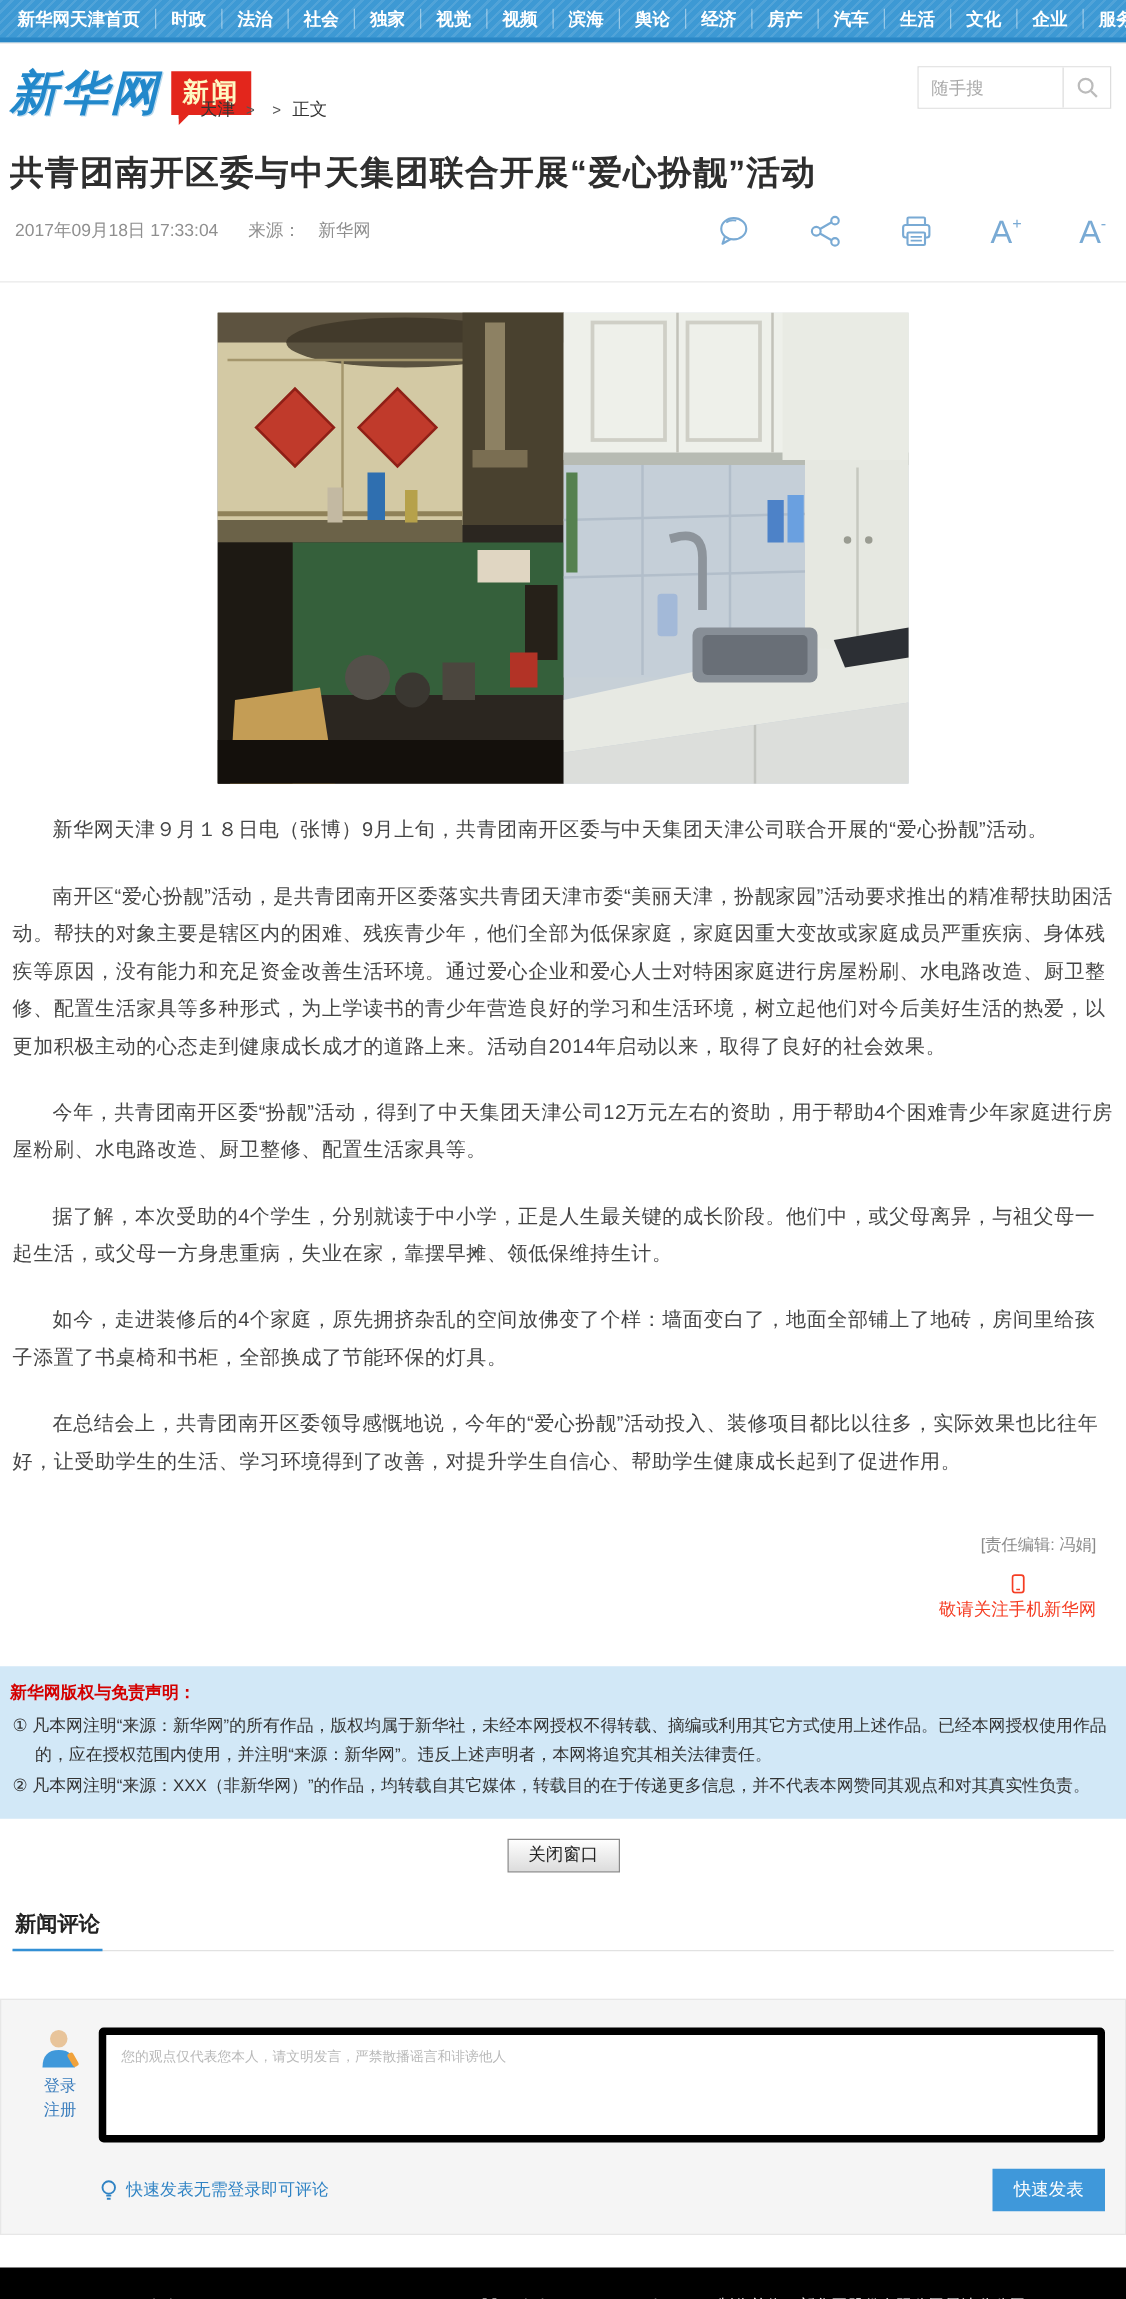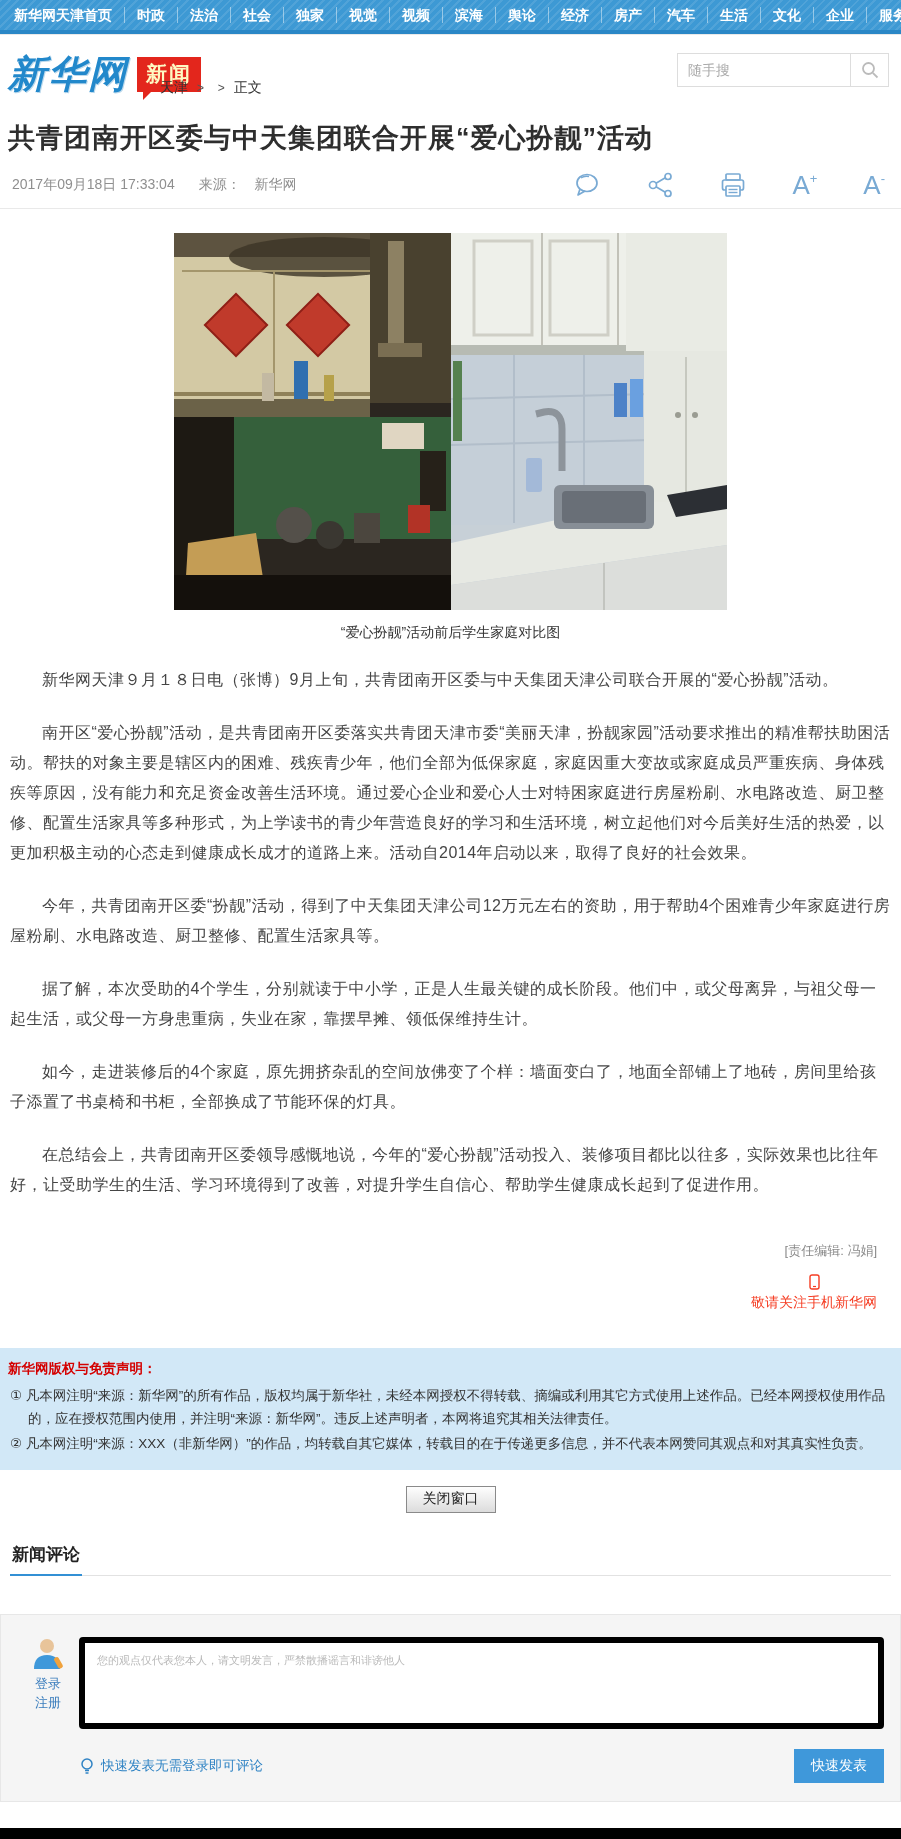--- a/index.html
+++ b/index.html
@@ -46,38 +46,38 @@
   }
   .logo-badge::after {
     content: ""; position: absolute; left: 6px; bottom: -8px;
     border: 5px solid transparent; border-top-color: #e3261c; border-left-color: #e3261c;
   }
   .breadcrumb { position: absolute; left: 160px; top: 44px; font-size: 14px; color: #333; }
   .breadcrumb a { color: #333; text-decoration: none; }
   .breadcrumb .sep { color: #555; margin: 0 5px; font-size: 12px; }
   .searchbox {
     position: absolute; right: 12px; top: 18px;
-    display: flex; border: 1px solid #ddd; background: #fff; height: 34px; width: 212px;
+    display: flex; border: 1px solid #ddd; background: #fff; height: 34px; width: 155px;
   }
   .searchbox input {
     border: none; outline: none; flex: 1; padding: 0 10px; font-size: 14px; color: #333;
     font-family: inherit; min-width: 0;
   }
   .searchbox input::placeholder { color: #aaa; }
   .search-btn {
     width: 38px; border: none; border-left: 1px solid #ddd; background: #fff; cursor: pointer;
     display: flex; align-items: center; justify-content: center;
   }
   
   .article-title {
     font-size: 27px; font-weight: bold; color: #2e2e2e;
     padding: 6px 8px 0; letter-spacing: 1px; line-height: 1.4;
   }
   .meta-row {
-    display: flex; align-items: center; padding: 14px 10px 10px 12px;
+    display: flex; align-items: center; padding: 14px 10px 27px 12px;
     border-bottom: 1px solid #e9e9e9; font-size: 14px; color: #8f8f8f;
   }
   .meta-date { margin-right: 24px; }
   .meta-source { margin-right: auto; }
   .meta-source b { font-weight: normal; color: #8f8f8f; margin-left: 10px; }
   .action-icons { display: flex; align-items: center; gap: 46px; color: #79aad4; padding-right: 6px; }
   .action-icons .ai { cursor: pointer; display: inline-flex; align-items: flex-start; }
   .font-act { font-size: 26px; line-height: 22px; color: #79aad4; font-weight: normal; }
   .font-act sup { font-size: 13px; line-height: 10px; }
   
@@ -287,21 +287,20 @@
         <path d="M388 238 L388 196 Q388 176 370 179 L362 181" fill="none" stroke="#8d949b" stroke-width="7"></path>
         <polygon points="277,310 470,268 553,272 553,312 277,352" fill="#e7e9e3"></polygon>
         <rect x="380" y="252" width="100" height="44" rx="6" fill="#878e96"></rect>
         <rect x="388" y="258" width="84" height="32" rx="4" fill="#696f77"></rect>
         <polygon points="493,262 553,252 553,276 502,284" fill="#2c2f34"></polygon>
         <polygon points="277,352 553,312 553,377 277,377" fill="#dcdedb"></polygon>
         <line x1="430" y1="330" x2="430" y2="377" stroke="#c2c4bf" stroke-width="2"></line>
       </g>
     </svg>
   </div>
-  <div class="photo-caption">“爱心扮靓”活动前后学生家庭对比图</div>
 
   <p class="para">新华网天津９月１８日电（张博）9月上旬，共青团南开区委与中天集团天津公司联合开展的“爱心扮靓”活动。</p>
   <p class="para">南开区“爱心扮靓”活动，是共青团南开区委落实共青团天津市委“美丽天津，扮靓家园”活动要求推出的精准帮扶助困活动。帮扶的对象主要是辖区内的困难、残疾青少年，他们全部为低保家庭，家庭因重大变故或家庭成员严重疾病、身体残疾等原因，没有能力和充足资金改善生活环境。通过爱心企业和爱心人士对特困家庭进行房屋粉刷、水电路改造、厨卫整修、配置生活家具等多种形式，为上学读书的青少年营造良好的学习和生活环境，树立起他们对今后美好生活的热爱，以更加积极主动的心态走到健康成长成才的道路上来。活动自2014年启动以来，取得了良好的社会效果。</p>
   <p class="para">今年，共青团南开区委“扮靓”活动，得到了中天集团天津公司12万元左右的资助，用于帮助4个困难青少年家庭进行房屋粉刷、水电路改造、厨卫整修、配置生活家具等。</p>
   <p class="para">据了解，本次受助的4个学生，分别就读于中小学，正是人生最关键的成长阶段。他们中，或父母离异，与祖父母一起生活，或父母一方身患重病，失业在家，靠摆早摊、领低保维持生计。</p>
   <p class="para">如今，走进装修后的4个家庭，原先拥挤杂乱的空间放佛变了个样：墙面变白了，地面全部铺上了地砖，房间里给孩子添置了书桌椅和书柜，全部换成了节能环保的灯具。</p>
   <p class="para">在总结会上，共青团南开区委领导感慨地说，今年的“爱心扮靓”活动投入、装修项目都比以往多，实际效果也比往年好，让受助学生的生活、学习环境得到了改善，对提升学生自信心、帮助学生健康成长起到了促进作用。</p>
 
   <div class="editor-line">[责任编辑: 冯娟]</div>
   <div class="follow-line">

